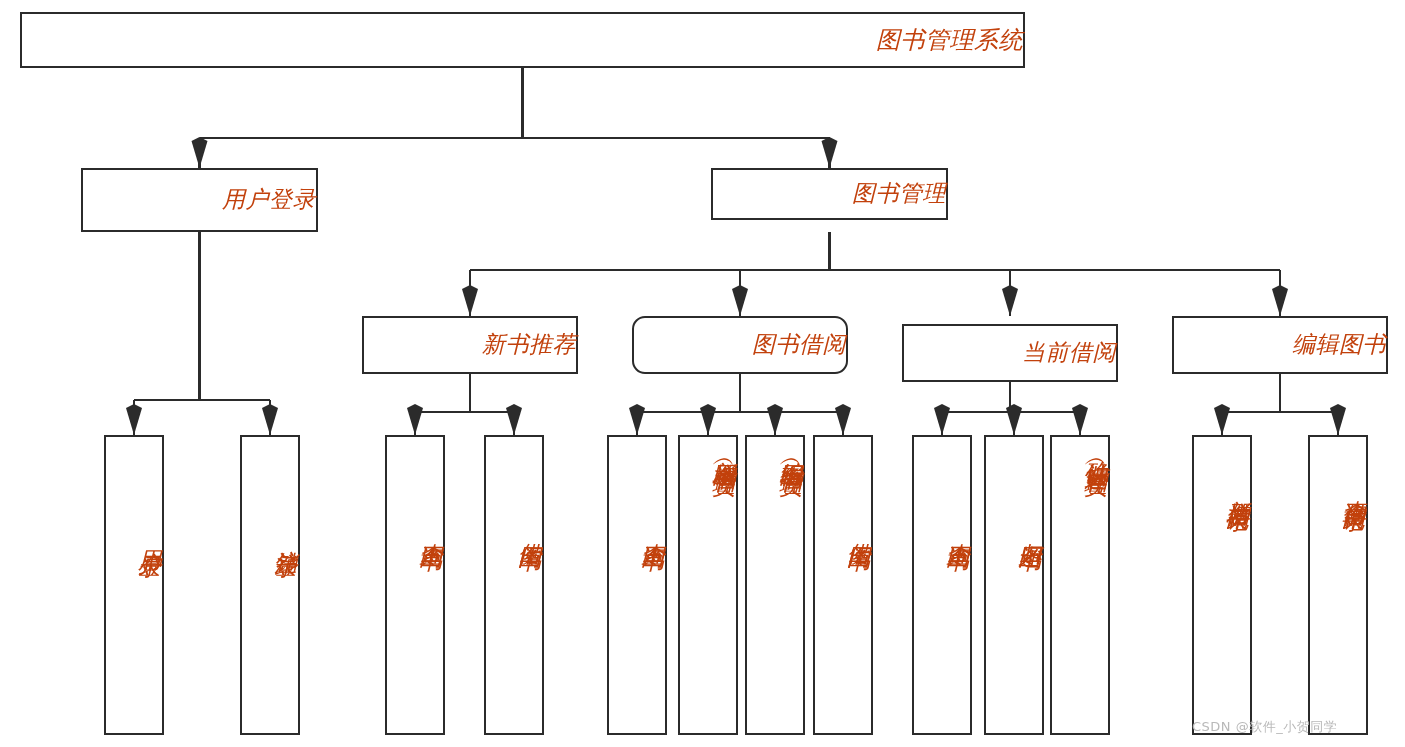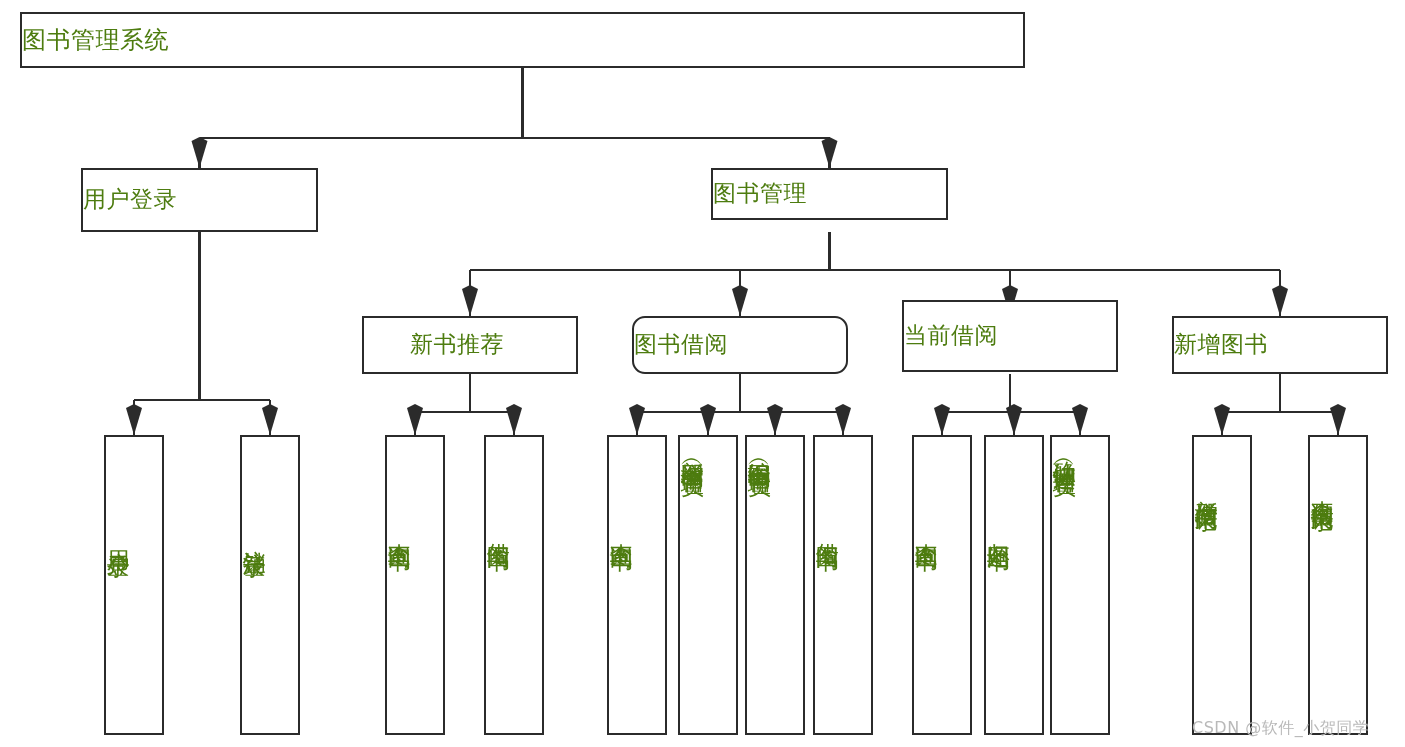--- a/index.html
+++ b/index.html
@@ -24,22 +24,23 @@
     width: 1405px;
     height: 747px;
   }
   .node {
     position: absolute;
     box-sizing: border-box;
     border: 2.5px solid #2b2b2b;
     background: #ffffff;
     display: flex;
     align-items: center;
-    justify-content: flex-start;
-    color: #4d7c0f;
+    justify-content: flex-end;
+    color: #c2410c;
+    font-style: italic;
   }
   .node .label {
     display: block;
     text-align: center;
     line-height: 1.18;
     white-space: nowrap;
   }
   .node.horizontal .label {
     font-size: 23px;
     letter-spacing: 0.5px;
@@ -54,21 +55,21 @@
   .node.vertical .label {
     writing-mode: vertical-rl;
     text-orientation: upright;
     font-size: 23px;
     line-height: 1.08;
     letter-spacing: 2px;
   }
   .watermark {
     position: absolute;
     color: #b9b9b9;
-    font-size: 16px;
+    font-size: 13px;
     white-space: nowrap;
     pointer-events: none;
     letter-spacing: 0.5px;
   }
 </style>
 </head>
 <body>
 
 <div id="canvas">
   <svg id="edges" viewBox="0 0 1405 747" xmlns="http://www.w3.org/2000/svg">
@@ -134,25 +135,25 @@
       </div>
       <div class="node horizontal" style="left: 711px; top: 168px; width: 237px; height: 52px;">
         <span class="label">图书管理</span>
       </div>
       <div class="node horizontal" style="left: 362px; top: 316px; width: 216px; height: 58px; padding-left: 46px;">
         <span class="label">新书推荐</span>
       </div>
       <div class="node horizontal" style="left: 632px; top: 316px; width: 216px; height: 58px; border-radius: 13px;">
         <span class="label">图书借阅</span>
       </div>
-      <div class="node horizontal" style="left: 902px; top: 300px; width: 216px; height: 72px;">
+      <div class="node horizontal" style="left: 902px; top: 324px; width: 216px; height: 58px;">
         <span class="label">当前借阅</span>
       </div>
       <div class="node horizontal" style="left: 1172px; top: 316px; width: 216px; height: 58px;">
-        <span class="label">新增图书</span>
+        <span class="label">编辑图书</span>
       </div>
       <div class="node vertical" style="left: 104px; top: 435px; width: 60px; height: 300px; padding-top: 95px;">
         <span class="label">用户登录</span>
       </div>
       <div class="node vertical" style="left: 240px; top: 435px; width: 60px; height: 300px; padding-top: 95px;">
         <span class="label">注销登录</span>
       </div>
       <div class="node vertical" style="left: 385px; top: 435px; width: 60px; height: 300px; padding-top: 88px;">
         <span class="label">查询图书</span>
       </div>

